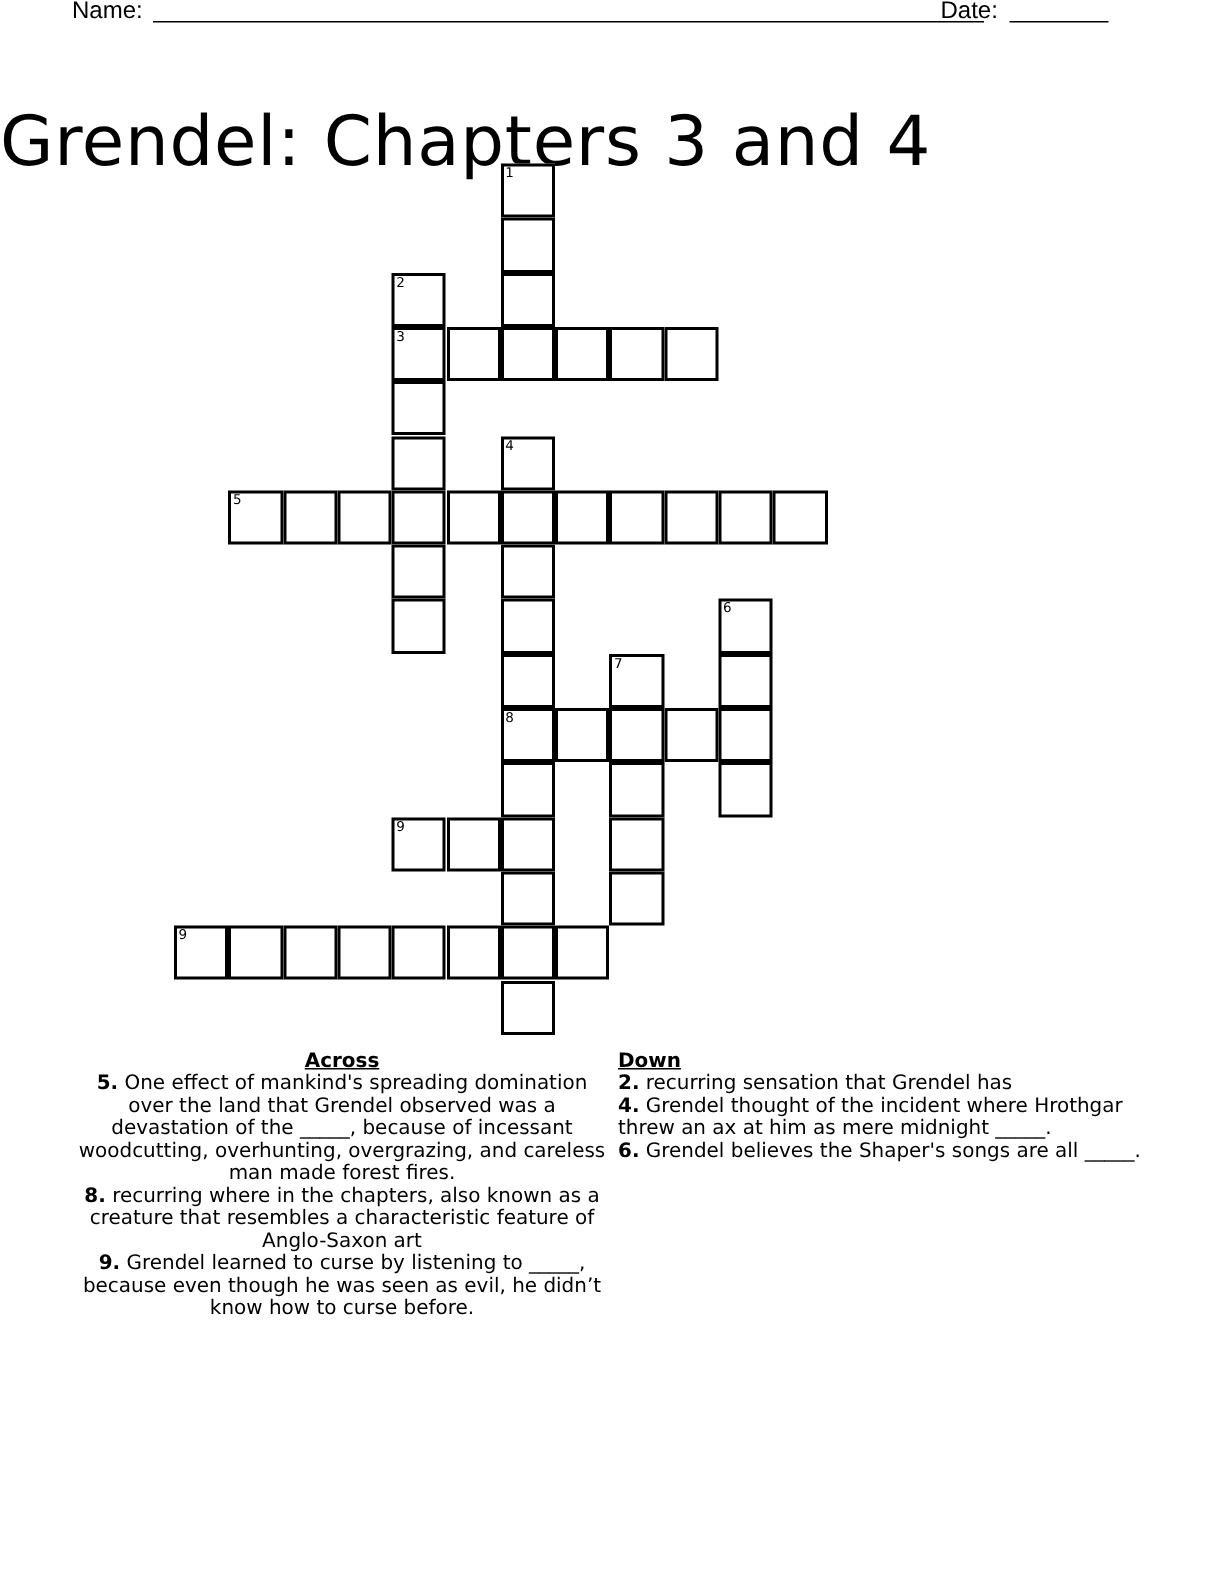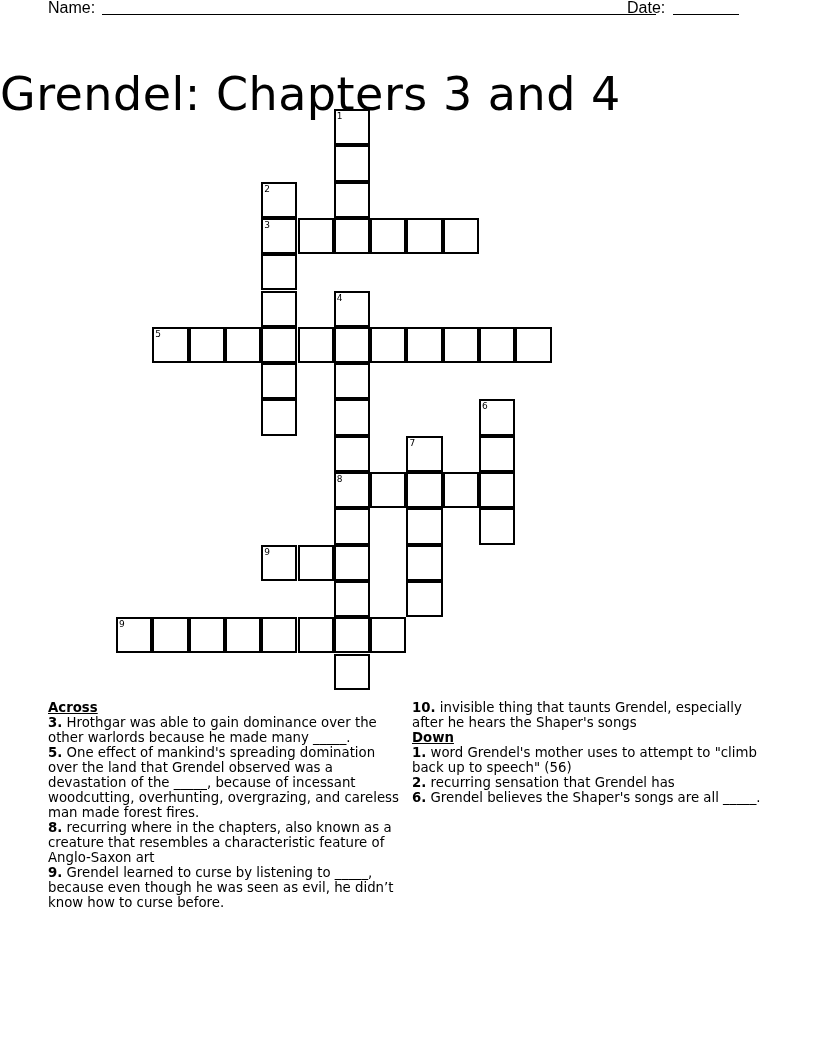--- a/index.html
+++ b/index.html
@@ -24,21 +24,21 @@
       border: 2px solid #000; background: #fff; margin-left: -1px; margin-top: -1px;
     }
     .cell .num {
       position: absolute; left: 1px; top: 0px; font-family: "DejaVu Sans", sans-serif;
       font-size: 9px; line-height: 10px;
     }
     .clues {
       position: absolute; top: 700px; font-family: "DejaVu Sans", sans-serif;
       font-size: 13.3px; line-height: 15px;
     }
-    .clues.left { left: 48px; width: 360px; }
+    .clues.left { left: 48px; width: 360px; text-align: center; }
     .clues.right { left: 412px; width: 350px; }
     .clue-heading { font-weight: bold; text-decoration: underline; }
     .clue { margin-bottom: 0px; }
     .clue b { font-weight: bold; }
   </style>
 </head>
 <body>
 
 <div class="header-line">
   <span class="name-label">Name:</span>
@@ -122,25 +122,23 @@
     <div class="cell" style="left: 153.3px; top: 618.2px;"></div>
     <div class="cell" style="left: 189.6px; top: 618.2px;"></div>
     <div class="cell" style="left: 225.9px; top: 618.2px;"></div>
     <div class="cell" style="left: 262.2px; top: 618.2px;"></div>
     <div class="cell" style="left: 298.5px; top: 618.2px;"></div>
     <div class="cell" style="left: 371.1px; top: 618.2px;"></div>
   </div>
 
 <div class="clues left">
   <div class="clue-heading">Across</div>
-  <div class="clue"><b>3.</b><span> Hrothgar was able to gain dominance over the other warlords because he made many _____.</span></div>
   <div class="clue"><b>5.</b><span> One effect of mankind's spreading domination over the land that Grendel observed was a devastation of the _____, because of incessant woodcutting, overhunting, overgrazing, and careless man made forest fires.</span></div>
   <div class="clue"><b>8.</b><span> recurring where in the chapters, also known as a creature that resembles a characteristic feature of Anglo-Saxon art</span></div>
   <div class="clue"><b>9.</b><span> Grendel learned to curse by listening to _____, because even though he was seen as evil, he didn’t know how to curse before.</span></div>
 </div>
 
 <div class="clues right">
-  <div class="clue"><b>10.</b><span> invisible thing that taunts Grendel, especially after he hears the Shaper's songs</span></div>
   <div class="clue-heading">Down</div>
-  <div class="clue"><b>1.</b><span> word Grendel's mother uses to attempt to "climb back up to speech" (56)</span></div>
   <div class="clue"><b>2.</b><span> recurring sensation that Grendel has</span></div>
+  <div class="clue"><b>4.</b><span> Grendel thought of the incident where Hrothgar threw an ax at him as mere midnight _____.</span></div>
   <div class="clue"><b>6.</b><span> Grendel believes the Shaper's songs are all _____.</span></div>
 </div>
 
 </body></html>

